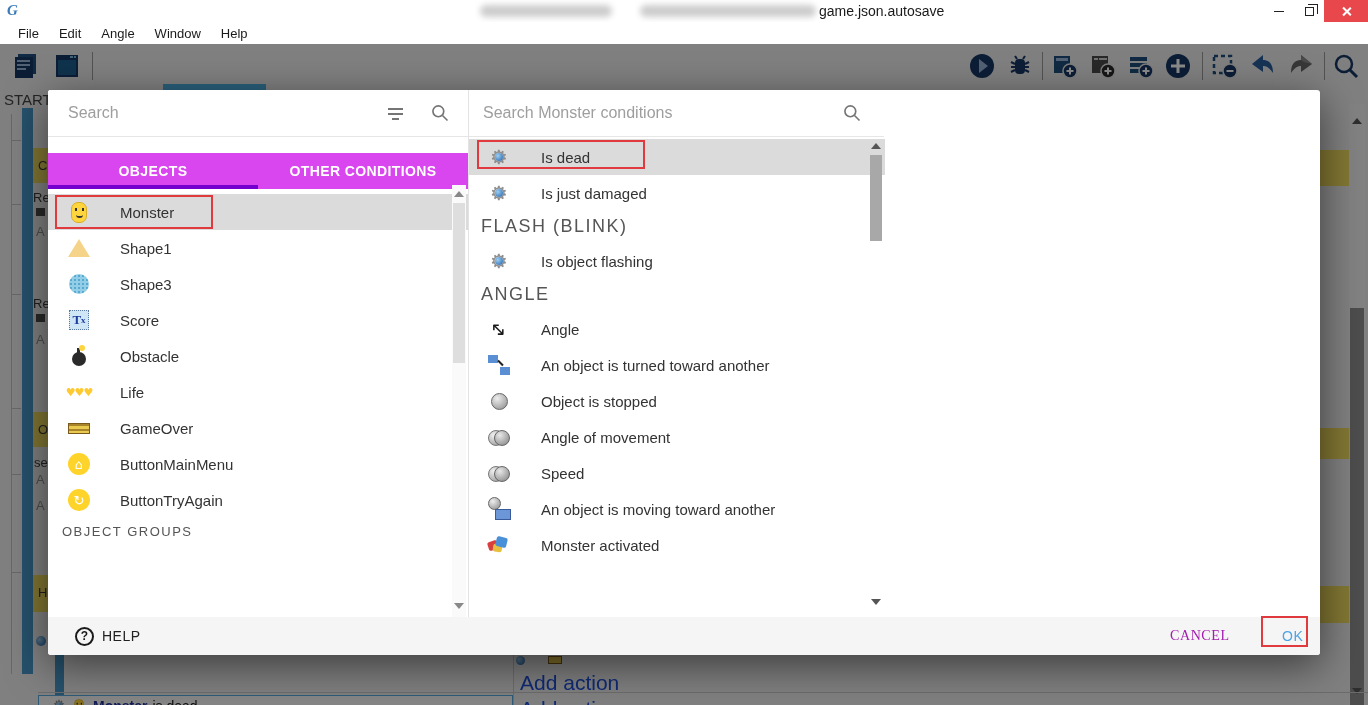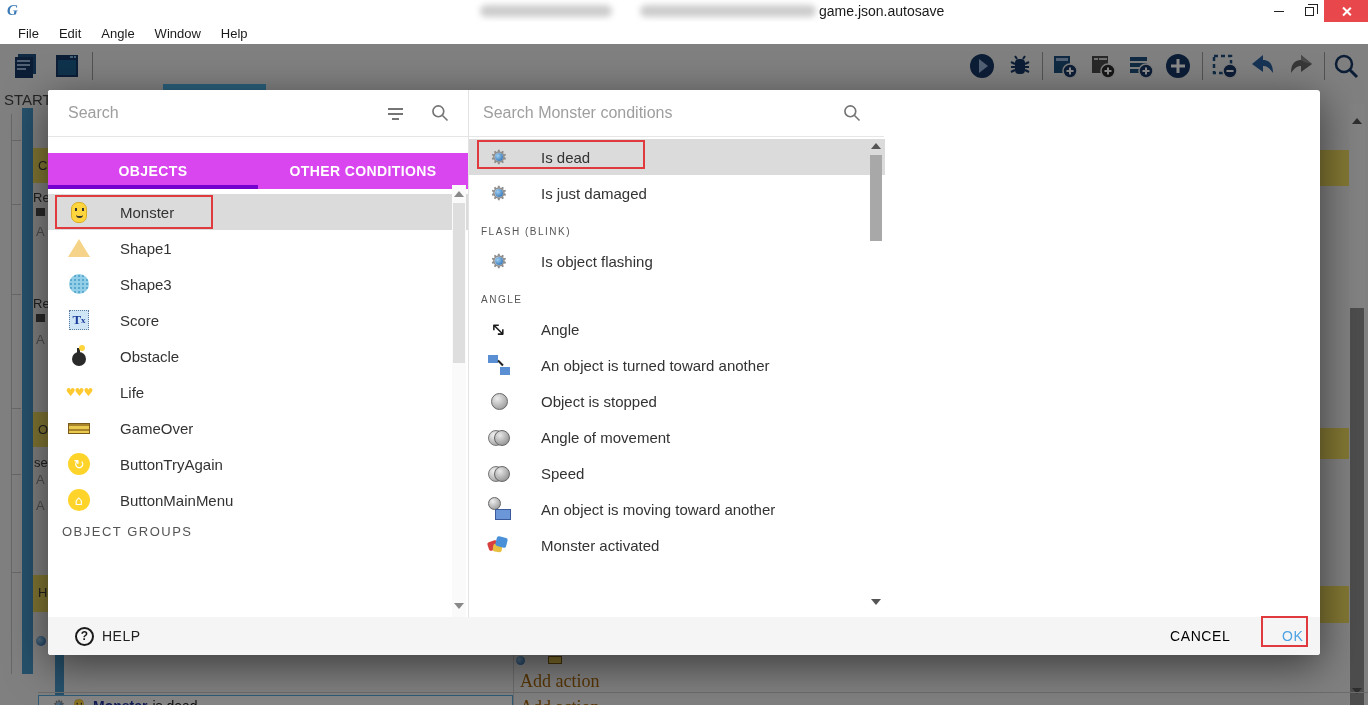--- a/index.html
+++ b/index.html
@@ -39,21 +39,21 @@
   
   .ev-text { font-size:13px; color:#3a3a3a; }
   .ev-gray { color:#909090; }
   .teal-bar { background:#4796c8; }
   .ycomment { background:#f0dd5f; }
   .treeline { background:#c0c0c0; }
   .scroll-track { background:#f0f0f0; }
   .scroll-arrow { width:0; height:0; border-left:5px solid transparent; border-right:5px solid transparent; }
   .arr-up { border-bottom:6px solid #555; }
   .arr-down { border-top:6px solid #555; }
-  .add-action { font-size:18px; color:#a16207;font-family:Liberation Serif, serif; }
+  .add-action { font-size:21px; color:#1d4ed8; }
   .cond-box { background:#f8f8f8; border:1px solid #58a8dc; display:flex; align-items:center; }
   .cond-obj { font-weight:bold; color:#23349e; font-size:14px; }
   .cond-txt { color:#1a1a1a; font-size:14px; margin-left:5px; }
 
   
   .dialog { left:48px; top:90px; width:1272px; height:565px; background:#ffffff; border-radius:3px;
             box-shadow:0 10px 40px rgba(0,0,0,0.55); z-index:10; overflow:hidden; }
   .search-row { height:47px; background:#fff; border-bottom:1px solid #e6e6e6; display:flex; align-items:center; }
   .search-input { border:none; outline:none; font-size:16px; color:#333; flex:1; font-family:"Liberation Sans",sans-serif; background:transparent; }
   .search-input::placeholder { color:#9e9e9e; }
@@ -89,21 +89,21 @@
   .i-circlebtn { width:22px; height:22px; border-radius:50%; background:#ffd42a; display:flex; align-items:center; justify-content:center; color:#fff; font-size:13px; font-family:"DejaVu Sans",sans-serif; }
   .i-retry::before { content:"↻"; } .i-home::before { content:"⌂"; }
 
   .left-scroll { left:404px; top:95px; width:14px; height:432px; background:#fafafa; }
 
   
   .mpanel { left:420px; top:0; width:416px; height:527px; background:#fff; border-left:1px solid #e3e3e3; }
   .cond-list { left:0; top:47px; width:416px; height:480px; overflow:hidden; padding-top:2px; }
   .crow { height:36px; display:flex; align-items:center; padding-left:18px; }
   .crow.selected { background:#dbdbdb; }
-  .csection { height:32px; display:flex; align-items:flex-end; padding:0 0 6px 12px; font-size:10px; color:#555; letter-spacing:1.5px; }
+  .csection { height:32px; display:flex; align-items:flex-end; padding:0 0 6px 12px; font-size:18px; color:#555; letter-spacing:1.5px; }
   .crow-label { font-size:15px; color:#333; margin-left:30px; }
   .cicon { width:24px; height:24px; position:relative; flex:0 0 24px; display:flex; align-items:center; justify-content:center; }
   .cicon-gear::before { content:"⚙"; font-family:"DejaVu Sans",sans-serif; font-size:20px; color:#8e8e8e; line-height:24px; }
   .cicon-gear::after { content:""; position:absolute; left:8px; top:8px; width:8px; height:8px; border-radius:50%; background:radial-gradient(circle at 35% 35%, #9fd0f2, #1d5fa8); }
   .cicon-angle::before { content:"↔"; font-family:"DejaVu Sans",sans-serif; font-size:19px; color:#1a1a1a; transform:rotate(45deg); display:block; }
   .cicon-turned::before { content:""; position:absolute; left:1px; top:2px; width:10px; height:8px; background:#5b8fd4; }
   .cicon-turned::after { content:""; position:absolute; right:1px; bottom:2px; width:10px; height:8px; background:#5b8fd4; }
   .cicon-turned i { position:absolute; left:10px; top:9px; width:7px; height:2px; background:#222; transform:rotate(45deg); }
   .cicon-move2::before { content:""; position:absolute; left:1px; top:5px; width:14px; height:14px; border-radius:50%; background:radial-gradient(circle at 35% 30%, #f2f2f2, #8f8f8f); border:1px solid #777; }
   .cicon-move2::after { content:""; position:absolute; left:7px; top:5px; width:14px; height:14px; border-radius:50%; background:radial-gradient(circle at 35% 30%, #e8e8e8, #7f7f7f); border:1px solid #666; }
@@ -125,21 +125,21 @@
   .toggle { left:14px; top:162px; width:30px; height:12px; background:#d9aeb5; border-radius:6px; position:absolute; }
   .toggle-knob { position:absolute; left:-3px; top:-4px; width:20px; height:20px; border-radius:50%; background:#fafafa; box-shadow:0 1px 3px rgba(0,0,0,.45); }
   .invert-label { left:56px; top:158px; font-size:15px; color:#212121; }
   .ext-link { left:392px; top:16px; }
 
   
   .dfooter { left:0; top:527px; width:1272px; height:38px; background:#f5f5f5; display:flex; align-items:center; }
   .help-icon { width:19px; height:19px; border:2px solid #1a1a1a; border-radius:50%; display:flex; align-items:center; justify-content:center; font-size:12px; font-weight:bold; color:#1a1a1a; margin-left:27px; }
   .help-icon::before { content:"?"; }
   .help-text { font-size:14px; color:#212121; letter-spacing:.5px; margin-left:8px; }
-  .cancel-btn { position:absolute; left:1110px; font-size:14px; color:#000000; letter-spacing:.6px; padding:8px 12px; }
+  .cancel-btn { position:absolute; left:1110px; font-size:14px; color:#a21caf; letter-spacing:.6px; padding:8px 12px;font-family:Liberation Serif, serif; }
   .ok-btn { position:absolute; left:1222px; font-size:14px; color:#4fa3e3; letter-spacing:.6px; padding:8px 12px; }
 
   
   .red-box { border:2px solid #e03a3e; z-index:40; }
 
   .filter-icon { width:16px; height:12px; position:relative; margin-right:26px; }
   .filter-icon::before { content:""; position:absolute; left:0; top:1px; width:15px; height:2px; background:#757575; box-shadow:0 5px 0 #757575; }
   .filter-icon::after { content:""; position:absolute; left:4px; top:11px; width:7px; height:2px; background:#757575; }
 </style>
 </head>
@@ -368,29 +368,29 @@
           <span class="obj-label">Life</span>
         </div>
         <div class="obj-row">
           <span class="obj-icon">
               <span class="i-gameover"></span>
             </span>
           <span class="obj-label">GameOver</span>
         </div>
         <div class="obj-row">
           <span class="obj-icon">
+              <span class="i-circlebtn i-home"></span>
+            </span>
+          <span class="obj-label">ButtonMainMenu</span>
+        </div>
+        <div class="obj-row">
+          <span class="obj-icon">
               <span class="i-circlebtn i-retry"></span>
             </span>
           <span class="obj-label">ButtonTryAgain</span>
-        </div>
-        <div class="obj-row">
-          <span class="obj-icon">
-              <span class="i-circlebtn i-home"></span>
-            </span>
-          <span class="obj-label">ButtonMainMenu</span>
         </div>
         <div class="groups-header">OBJECT GROUPS</div>
       </div>
       <div class="abs left-scroll">
         <div class="scroll-arrow arr-up" style="position:absolute;left:2px;top:6px;border-bottom-color:#888"></div>
         <div style="position:absolute;left:1px;top:18px;width:12px;height:160px;background:#dedede"></div>
         <div class="scroll-arrow arr-down" style="position:absolute;left:2px;top:418px;border-top-color:#888"></div>
       </div>
     </div>
 

